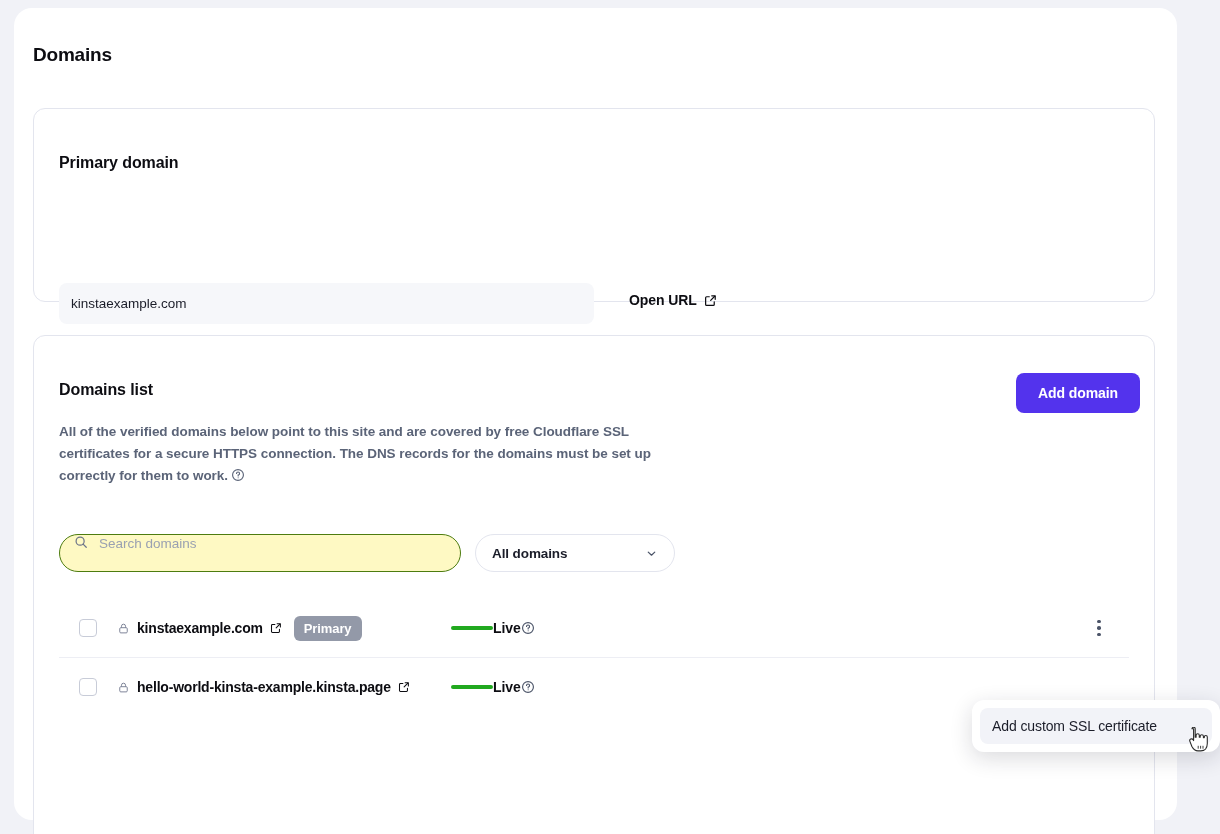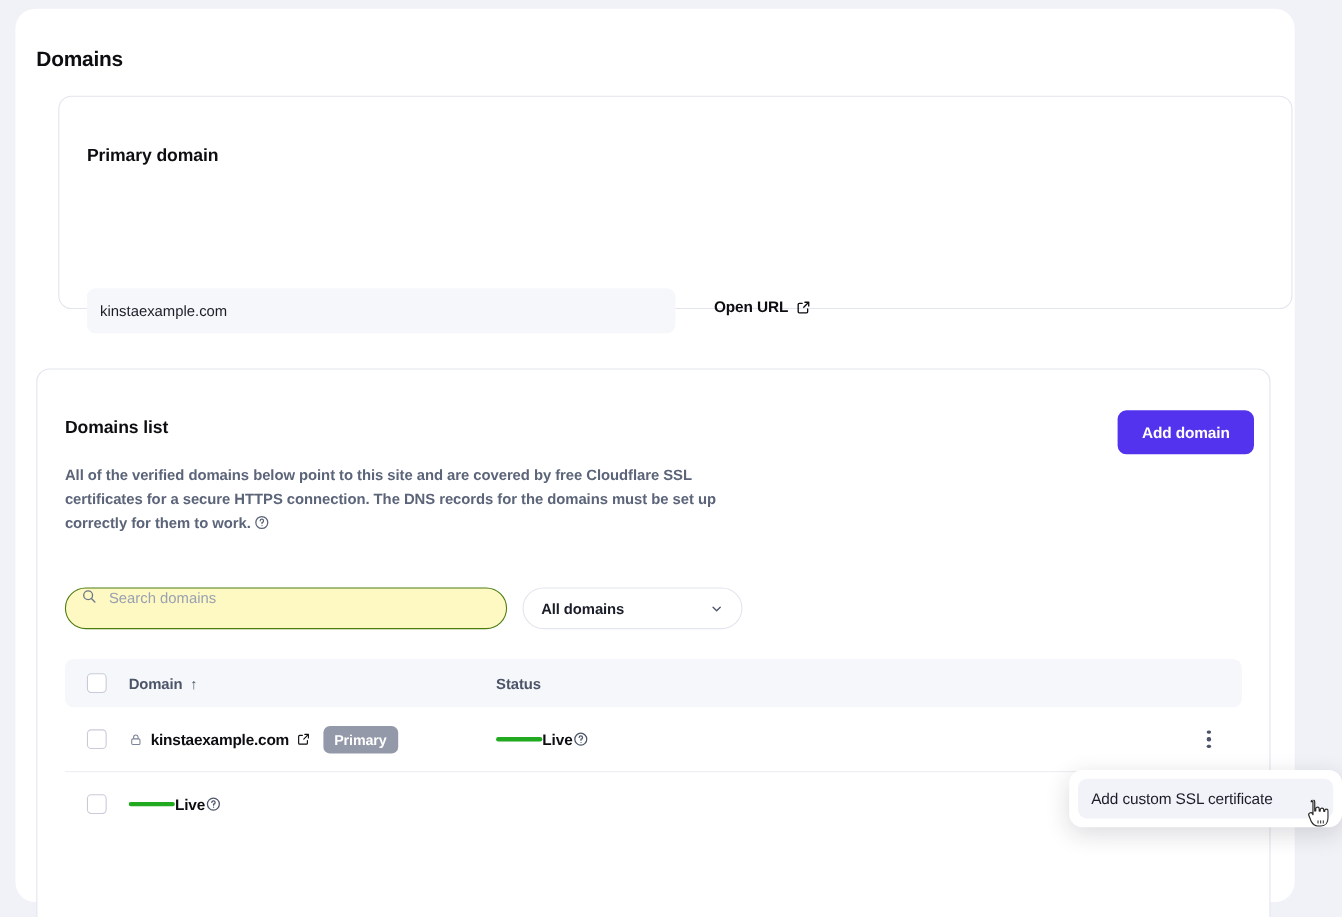--- a/index.html
+++ b/index.html
@@ -38,21 +38,21 @@
   
   .card {
     position: absolute;
     left: 19px;
     width: 1122px;
     background: #ffffff;
     border: 1px solid #e3e5ee;
     border-radius: 12px;
     box-sizing: border-box;
   }
-  #card-primary { top: 79px; height: 194px; margin-left: 20px; }
+  #card-primary { top: 100px; height: 194px; }
   #card-list    { top: 327px; height: 512px; }
 
   .card-title {
     position: absolute;
     left: 25px;
     font-size: 16px;
     font-weight: bold;
     color: #0d0d12;
     letter-spacing: -0.1px;
   }
@@ -364,33 +364,20 @@
       <span class="sel-value">All domains</span>
       <span>
         <svg width="13" height="13" viewBox="0 0 16 16" fill="none" stroke="#4b5468" stroke-width="1.5" stroke-linecap="round" stroke-linejoin="round">
           <path d="M4 6.3 8 10.1 12 6.3"></path>
         </svg>
       </span>
     </div>
 
     <div class="table">
 
-      <div class="thead">
-        <div class="col-cb">
-          <span class="cb"></span>
-        </div>
-        <div class="col-domain">
-          <span class="th-label">Domain</span>
-          <span class="sort-arrow">↑</span>
-        </div>
-        <div class="col-status">
-          <span class="th-label">Status</span>
-        </div>
-        <div class="col-menu"></div>
-      </div>
 
       <div class="trow">
         <div class="col-cb">
           <span class="cb"></span>
         </div>
         <div class="col-domain">
           <span class="domain-cell">
             <span>
               <svg width="13" height="13" viewBox="0 0 16 16" fill="none" stroke="#7b8296" stroke-width="1.2">
                 <rect x="3.4" y="7" width="9.2" height="6.4" rx="1.3"></rect>
@@ -426,20 +413,38 @@
               <i></i>
               <i></i>
               <i></i>
             </span>
         </div>
       </div>
 
       <div class="trow">
         <div class="col-cb">
           <span class="cb"></span>
+        </div>
+        <div class="col-domain">
+          <span class="domain-cell">
+            <span>
+              <svg width="13" height="13" viewBox="0 0 16 16" fill="none" stroke="#7b8296" stroke-width="1.2">
+                <rect x="3.4" y="7" width="9.2" height="6.4" rx="1.3"></rect>
+                <path d="M5.5 7V5.2a2.5 2.5 0 0 1 5 0V7"></path>
+              </svg>
+            </span>
+            <span class="domain-name">hello-world-kinsta-example.kinsta.page</span>
+            <span>
+              <svg width="12" height="12" viewBox="0 0 16 16" fill="none" stroke="#0d0d12" stroke-width="1.4" stroke-linecap="round" stroke-linejoin="round">
+                <path d="M9.5 2.2h4.3v4.3"></path>
+                  <path d="M13.2 2.8 8.2 7.8"></path>
+                <path d="M12.6 9.6v3.2a1.2 1.2 0 0 1-1.2 1.2H3.2A1.2 1.2 0 0 1 2 12.8V4.6a1.2 1.2 0 0 1 1.2-1.2h3.3"></path>
+              </svg>
+            </span>
+          </span>
         </div>
         <div class="col-status">
           <span class="status-cell">
             <span class="status-bar"></span>
             <span class="status-text">Live</span>
             <span>
               <svg width="14" height="14" viewBox="0 0 16 16" fill="none" stroke="#4b5468" stroke-width="1.3">
                 <circle cx="8" cy="8" r="6.2"></circle>
                 <path d="M6.3 6.2a1.75 1.75 0 1 1 1.9 1.85v1.1" stroke-linecap="round"></path>
                 <circle cx="8.2" cy="11.2" r="0.62" fill="#4b5468" stroke="none"></circle>

